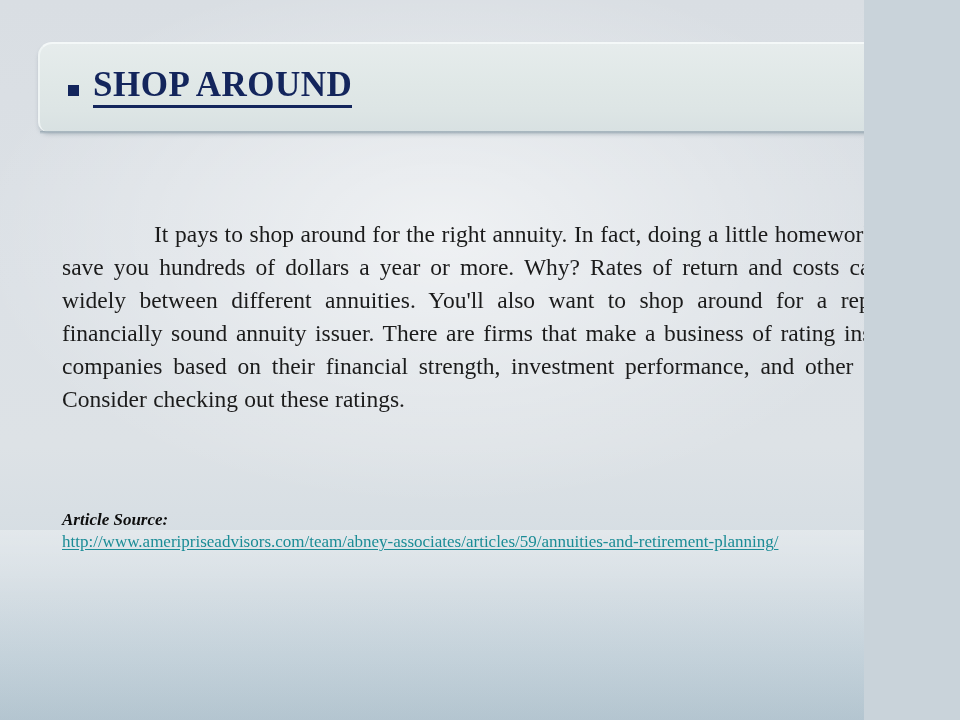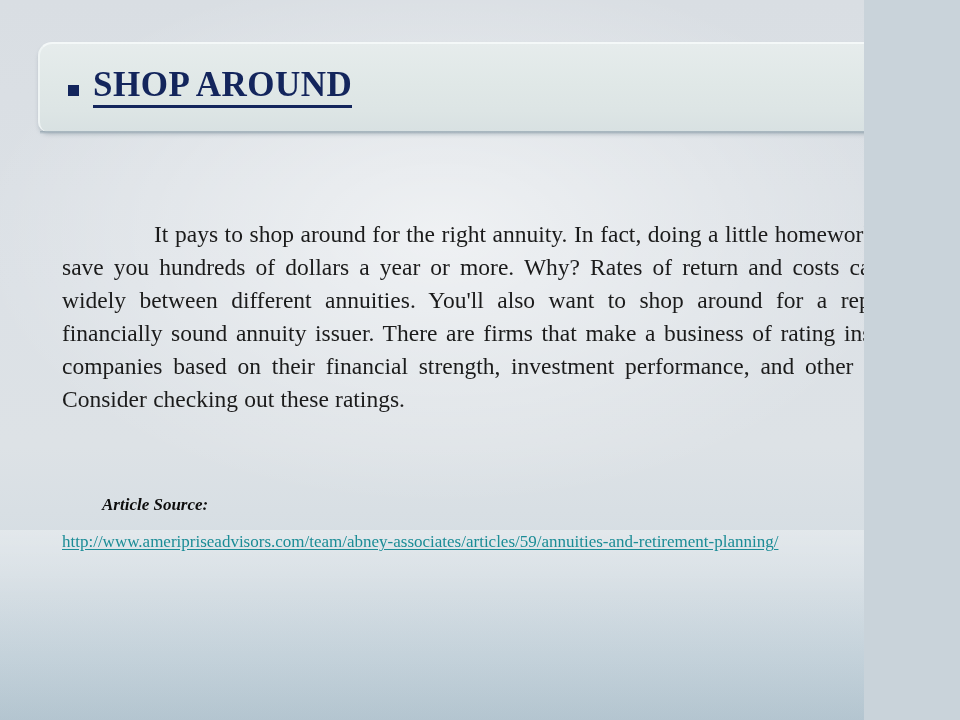--- a/index.html
+++ b/index.html
@@ -103,26 +103,25 @@
     color: #1b1b1b;
     text-align: justify;
     text-indent: 92px;
     word-spacing: 0.4px;
   }
 
   
   #source-label {
     position: absolute;
     left: 62px;
-    top: 495px;
+    top: 510px;
     font-size: 17px;
     font-weight: bold;
     font-style: italic;
     color: #0d0d0d;
-    margin-left: 40px;
   }
   #source-url {
     position: absolute;
     left: 62px;
     top: 529px;
     width: 830px;
     font-size: 17px;
     line-height: 25px;
     color: #1b8c96;
     text-decoration: underline;

